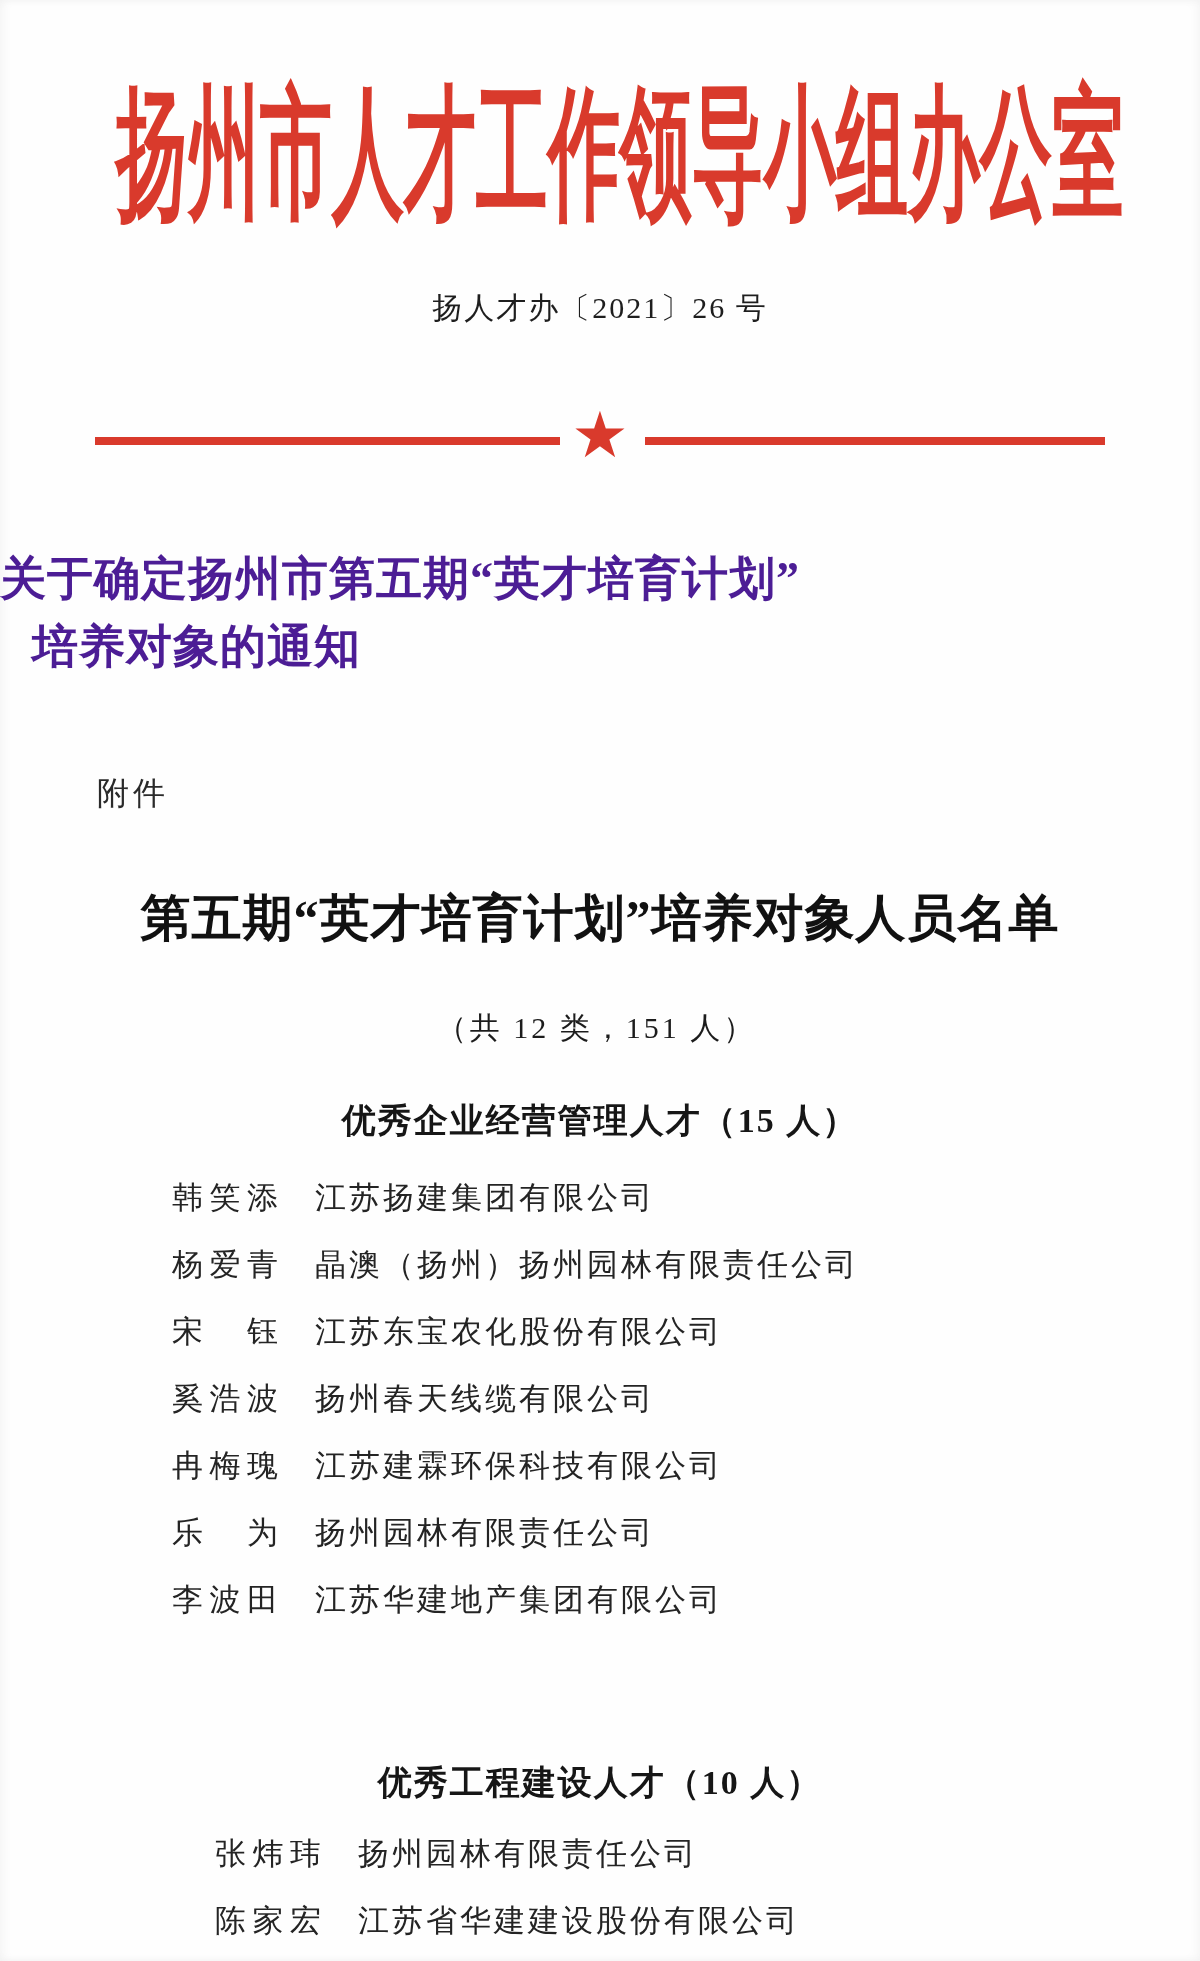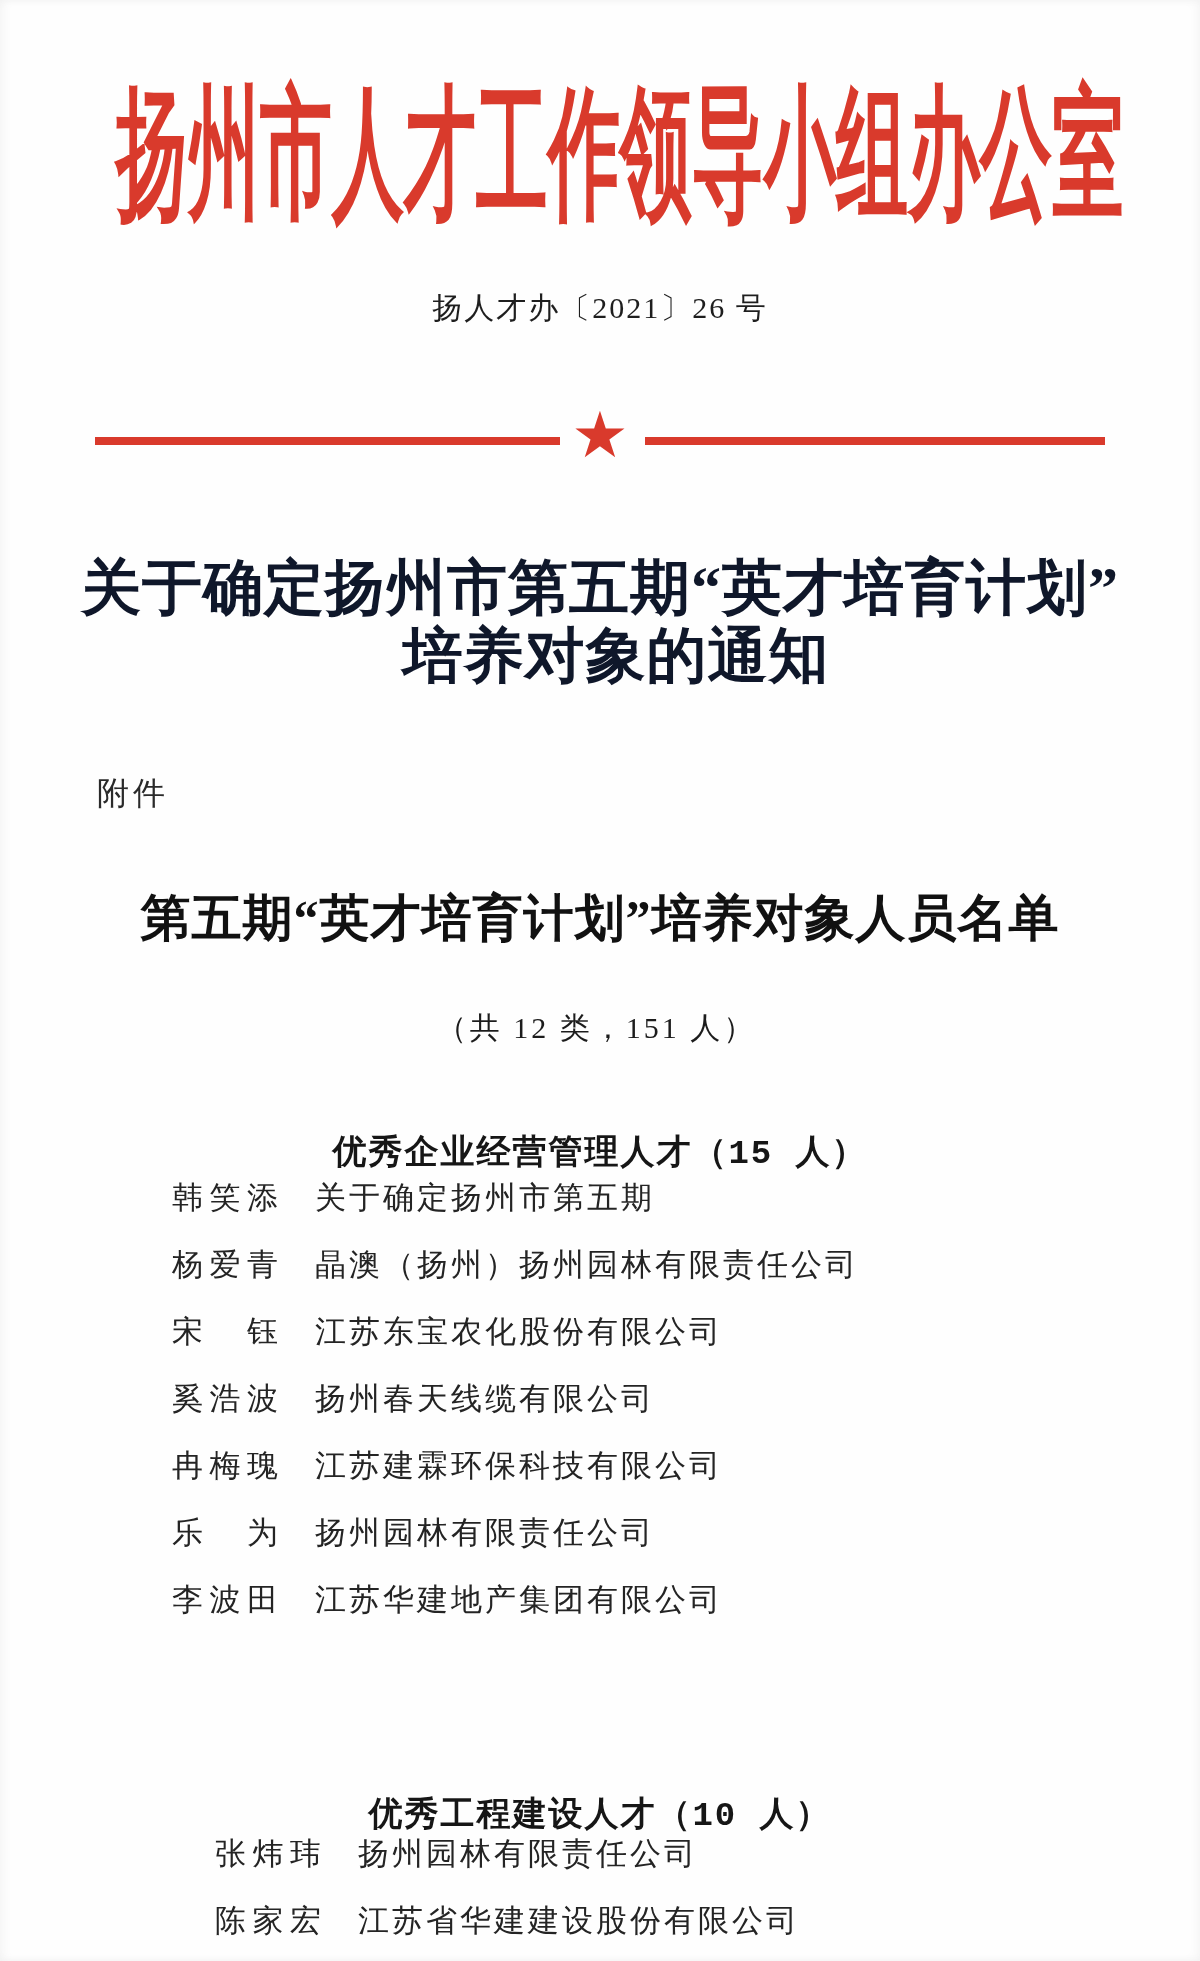--- a/index.html
+++ b/index.html
@@ -27,43 +27,43 @@
   }
   .rule{position:absolute;top:437px;height:8px;}
   .rule-left{left:95px;width:465px;}
   .rule-right{left:645px;width:460px;}
   .star{
     position:absolute;top:403px;left:0;right:0;
     text-align:center;font-size:64px;line-height:64px;
     font-family:"DejaVu Sans",sans-serif;
   }
   .ntitle{
-    position:absolute;left:0;right:0;text-align:center;
-    font-size:60px;font-weight:700;color:#0f172a;letter-spacing:1px;
+    position:absolute;left:0;right:0;
+    font-size:46px;font-weight:700;color:#4c1d95;letter-spacing:1px;
     white-space:nowrap;
   }
   .l1{top:548px;}
   .l2{top:616px;padding-left:32px;}
   .attach{
     position:absolute;left:97px;top:772px;
     font-size:32px;color:#2a2a2a;letter-spacing:4px;
   }
   .ltitle{
     position:absolute;left:0;right:0;top:885px;text-align:center;
     font-size:50px;font-weight:700;color:#111;letter-spacing:1px;
     white-space:nowrap;
   }
   .count{
     position:absolute;left:0;right:7px;top:1008px;text-align:center;
     font-size:30px;color:#1c1c1c;letter-spacing:3px;
   }
   .sheading{
     position:absolute;left:0;right:0;text-align:center;
-    font-family:Liberation Mono, monospace;
-    font-size:34px;font-weight:700;color:#161616;letter-spacing:2px;margin-top:31px;
+    font-family:Liberation Serif, serif;
+    font-size:34px;font-weight:700;color:#161616;letter-spacing:2px;
   }
   .sh0{top:1098px;}
   .sh1{top:1760px;}
   .rows{position:absolute;}
   .r0{top:1180px;left:172px;}
   .r1{top:1836px;left:215px;}
   .row{
     display:flex;align-items:baseline;
     height:36px;line-height:36px;margin-bottom:31px;
     font-size:31px;color:#242424;white-space:nowrap;
@@ -98,21 +98,21 @@
   <div class="count">（共 12 类，151 人）</div>
 
   <div class="sheading sh0">优秀企业经营管理人才（15 人）</div>
   <div class="rows r0">
       <div class="row">
         <span class="name">
           <span>韩</span>
           <span>笑</span>
           <span>添</span>
         </span>
-        <span class="company">关于确定扬州市第五期</span>
+        <span class="company">江苏扬建集团有限公司</span>
       </div>
       <div class="row">
         <span class="name">
           <span>杨</span>
           <span>爱</span>
           <span>青</span>
         </span>
         <span class="company">晶澳（扬州）扬州园林有限责任公司</span>
       </div>
       <div class="row">

